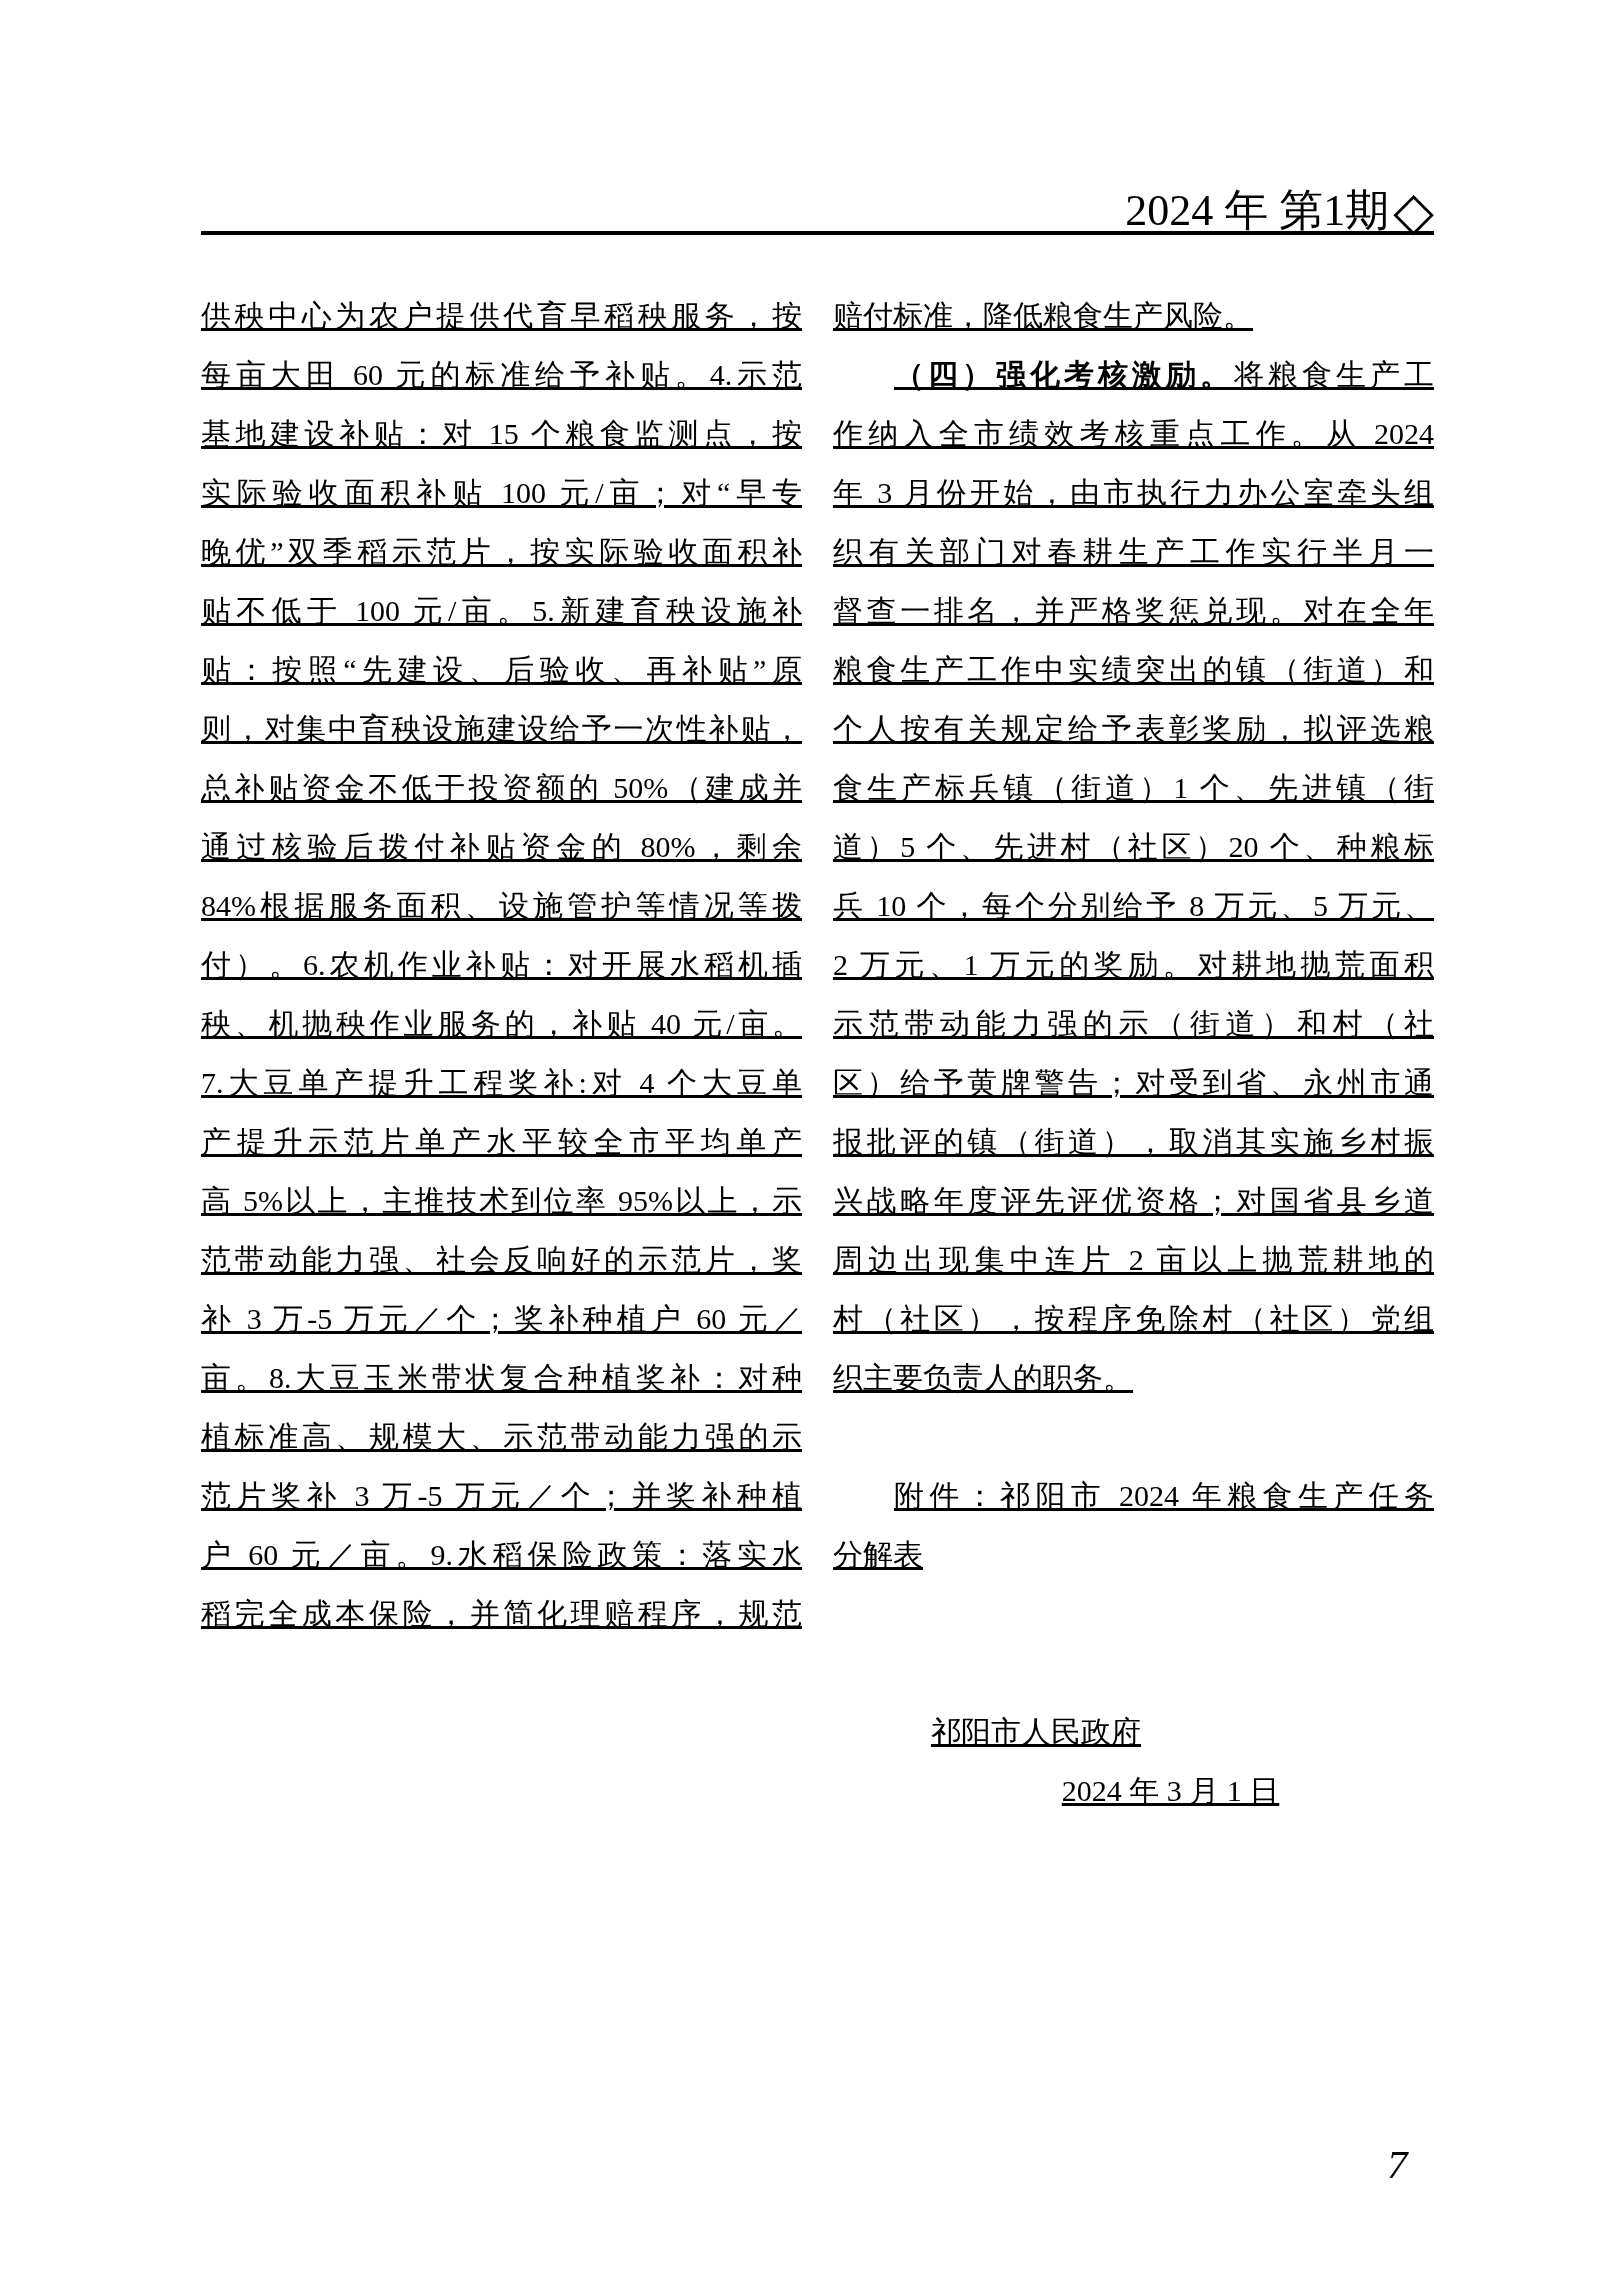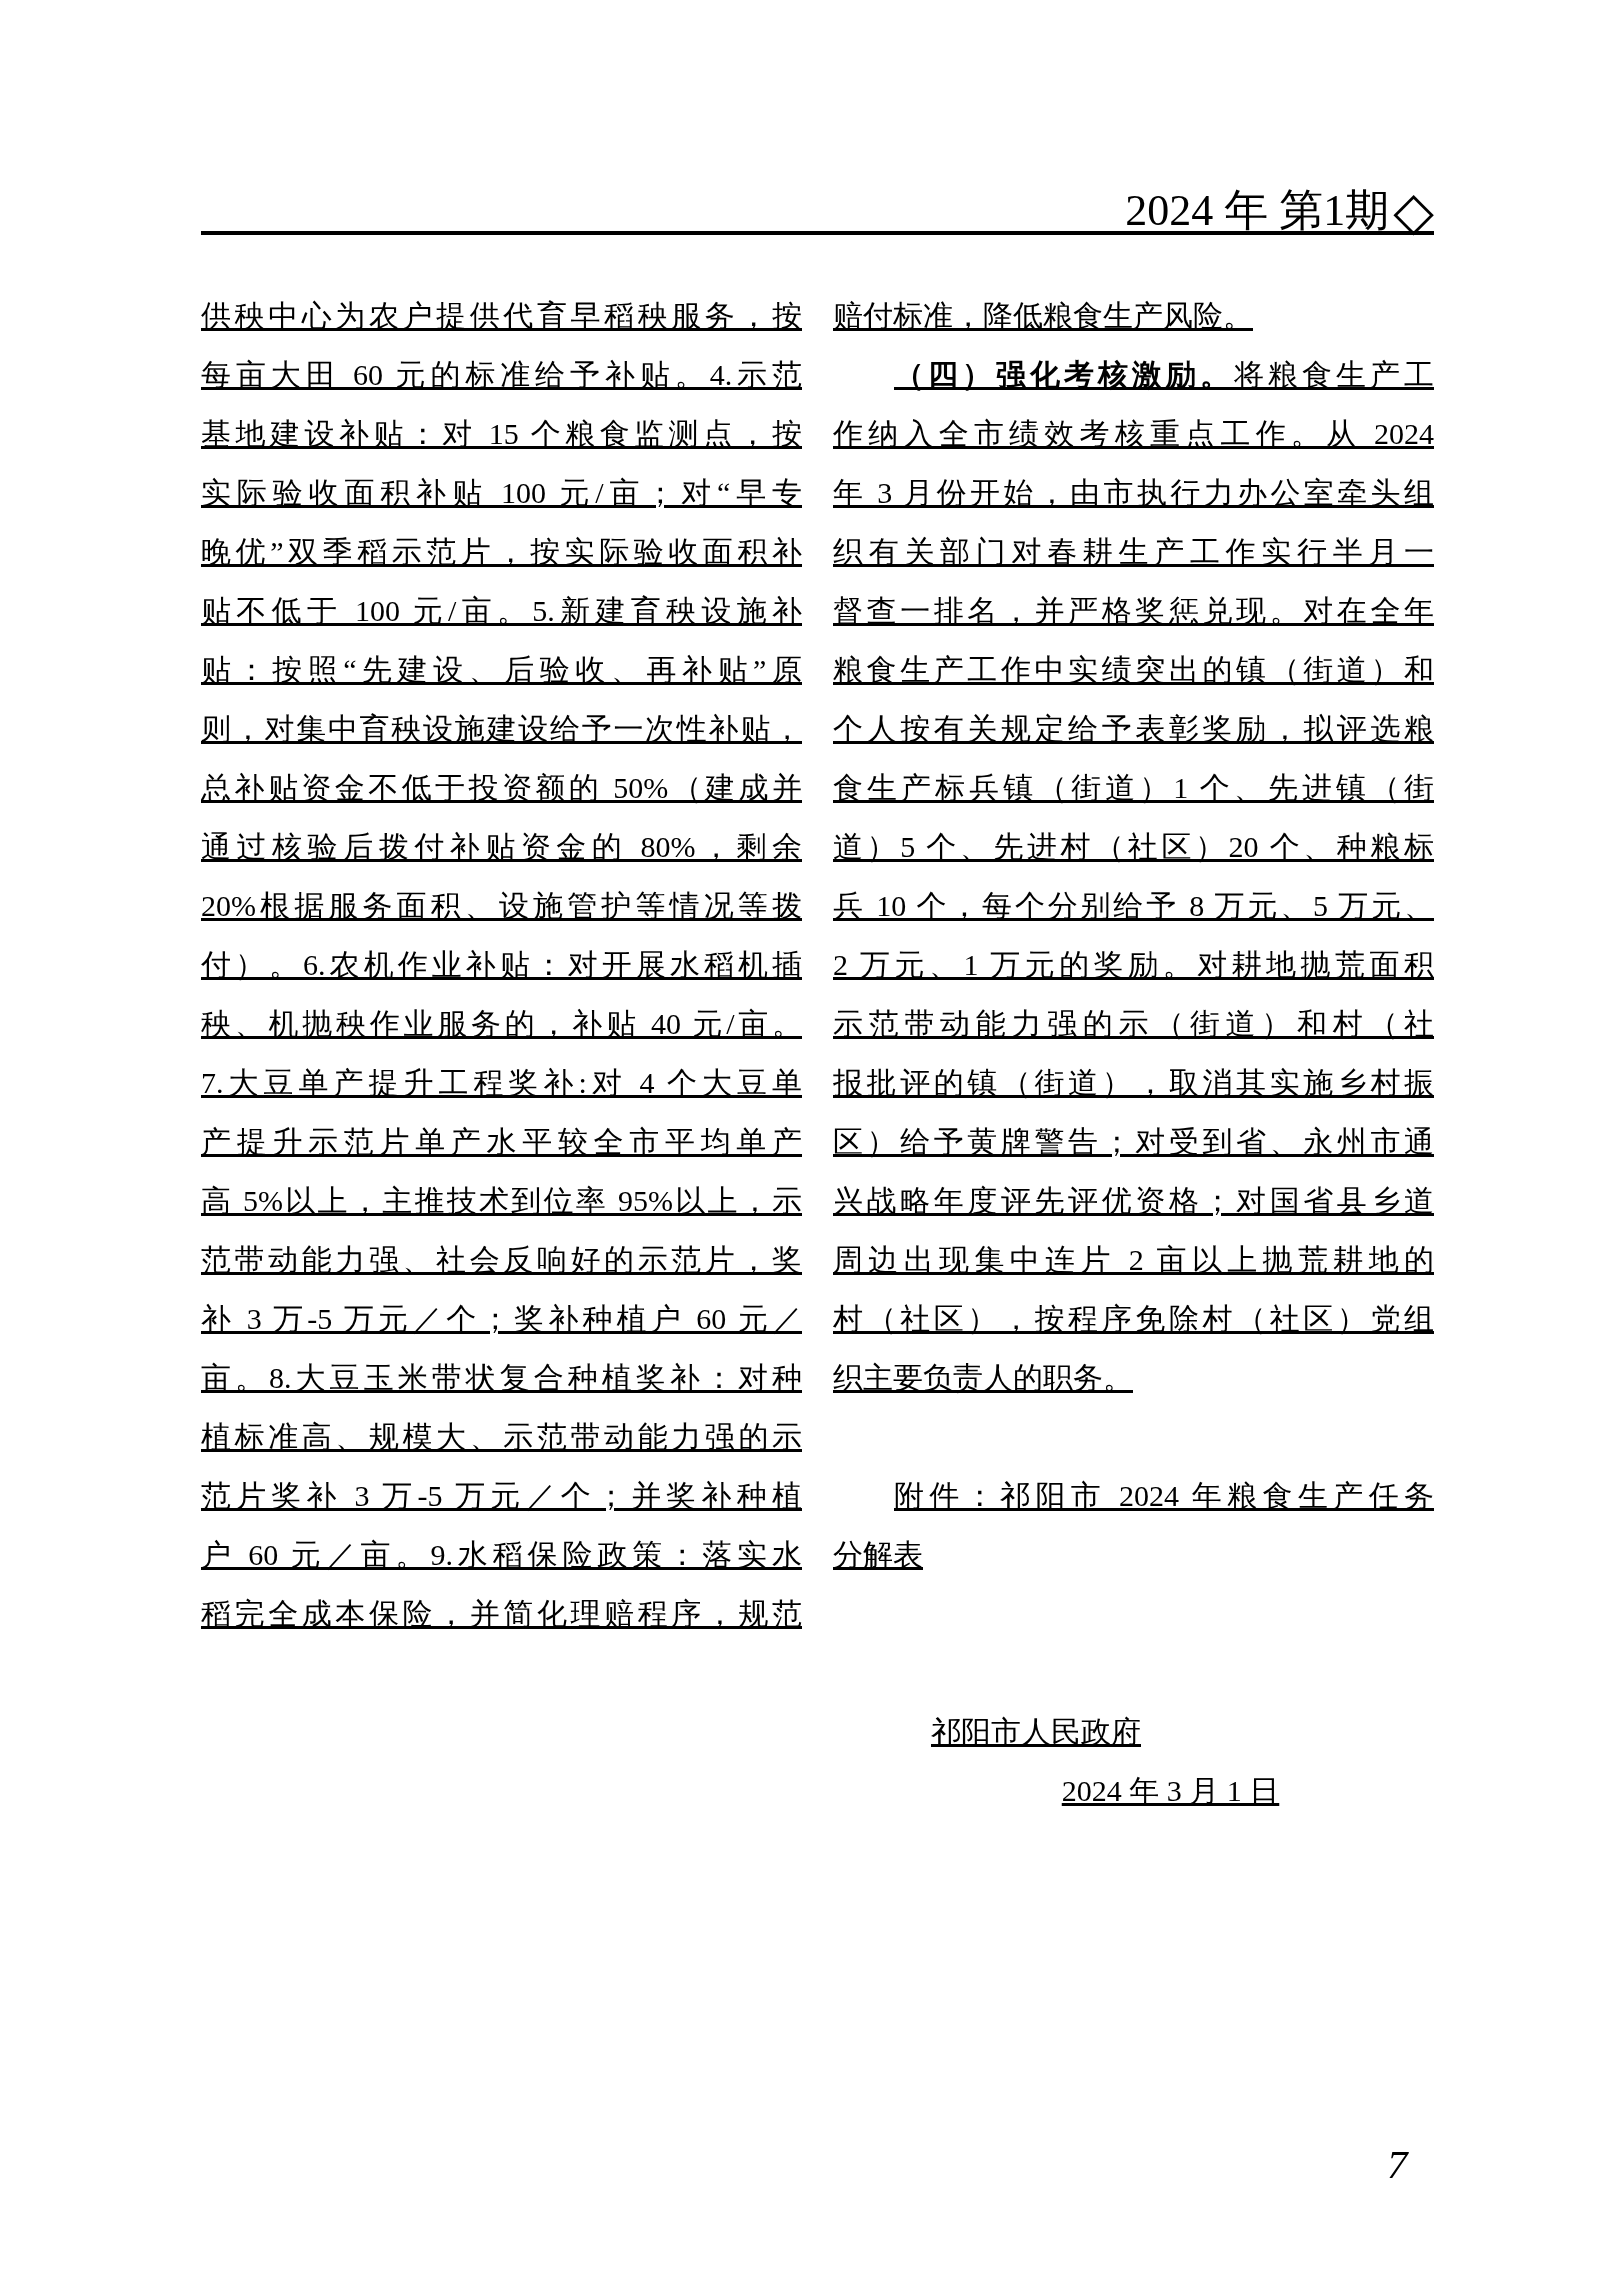--- a/index.html
+++ b/index.html
@@ -49,21 +49,21 @@
   <div class="ln fill">供秧中心为农户提供代育早稻秧服务，按</div>
   <div class="ln fill">每亩大田 60 元的标准给予补贴。4.示范</div>
   <div class="ln fill">基地建设补贴：对 15 个粮食监测点，按</div>
   <div class="ln fill">实际验收面积补贴 100 元/亩；对“早专</div>
   <div class="ln fill">晚优”双季稻示范片，按实际验收面积补</div>
   <div class="ln fill">贴不低于 100 元/亩。5.新建育秧设施补</div>
   <div class="ln fill">贴：按照“先建设、后验收、再补贴”原</div>
   <div class="ln fill">则，对集中育秧设施建设给予一次性补贴，</div>
   <div class="ln fill">总补贴资金不低于投资额的 50%（建成并</div>
   <div class="ln fill">通过核验后拨付补贴资金的 80%，剩余</div>
-  <div class="ln fill">20%根据服务面积、设施管护等情况等拨</div>
+  <div class="ln fill">84%根据服务面积、设施管护等情况等拨</div>
   <div class="ln fill">付）。6.农机作业补贴：对开展水稻机插</div>
   <div class="ln fill">秧、机抛秧作业服务的，补贴 40 元/亩。</div>
   <div class="ln fill">7.大豆单产提升工程奖补:对 4 个大豆单</div>
   <div class="ln fill">产提升示范片单产水平较全市平均单产</div>
   <div class="ln fill">高 5%以上，主推技术到位率 95%以上，示</div>
   <div class="ln fill">范带动能力强、社会反响好的示范片，奖</div>
   <div class="ln fill">补 3 万-5 万元／个；奖补种植户 60 元／</div>
   <div class="ln fill">亩。8.大豆玉米带状复合种植奖补：对种</div>
   <div class="ln fill">植标准高、规模大、示范带动能力强的示</div>
   <div class="ln fill">范片奖补 3 万-5 万元／个；并奖补种植</div>
@@ -80,22 +80,22 @@
   <div class="ln fill">年 3 月份开始，由市执行力办公室牵头组</div>
   <div class="ln fill">织有关部门对春耕生产工作实行半月一</div>
   <div class="ln fill">督查一排名，并严格奖惩兑现。对在全年</div>
   <div class="ln fill">粮食生产工作中实绩突出的镇（街道）和</div>
   <div class="ln fill">个人按有关规定给予表彰奖励，拟评选粮</div>
   <div class="ln fill">食生产标兵镇（街道）1 个、先进镇（街</div>
   <div class="ln fill">道）5 个、先进村（社区）20 个、种粮标</div>
   <div class="ln fill">兵 10 个，每个分别给予 8 万元、5 万元、</div>
   <div class="ln fill">2 万元、1 万元的奖励。对耕地抛荒面积</div>
   <div class="ln fill">示范带动能力强的示（街道）和村（社</div>
+  <div class="ln fill">区）给予黄牌警告；对受到省、永州市通</div>
   <div class="ln fill">报批评的镇（街道），取消其实施乡村振</div>
-  <div class="ln fill">区）给予黄牌警告；对受到省、永州市通</div>
   <div class="ln fill">兴战略年度评先评优资格；对国省县乡道</div>
   <div class="ln fill">周边出现集中连片 2 亩以上抛荒耕地的</div>
   <div class="ln fill">村（社区），按程序免除村（社区）党组</div>
   <div class="ln">织主要负责人的职务。</div>
   <div class="sp1"></div>
   <div class="ln fill indent">附件：祁阳市 2024 年粮食生产任务</div>
   <div class="ln">分解表</div>
   <div class="sp2"></div>
   <div class="ln sig-name">祁阳市人民政府</div>
   <div class="ln sig-date">2024 年 3 月 1 日</div>

